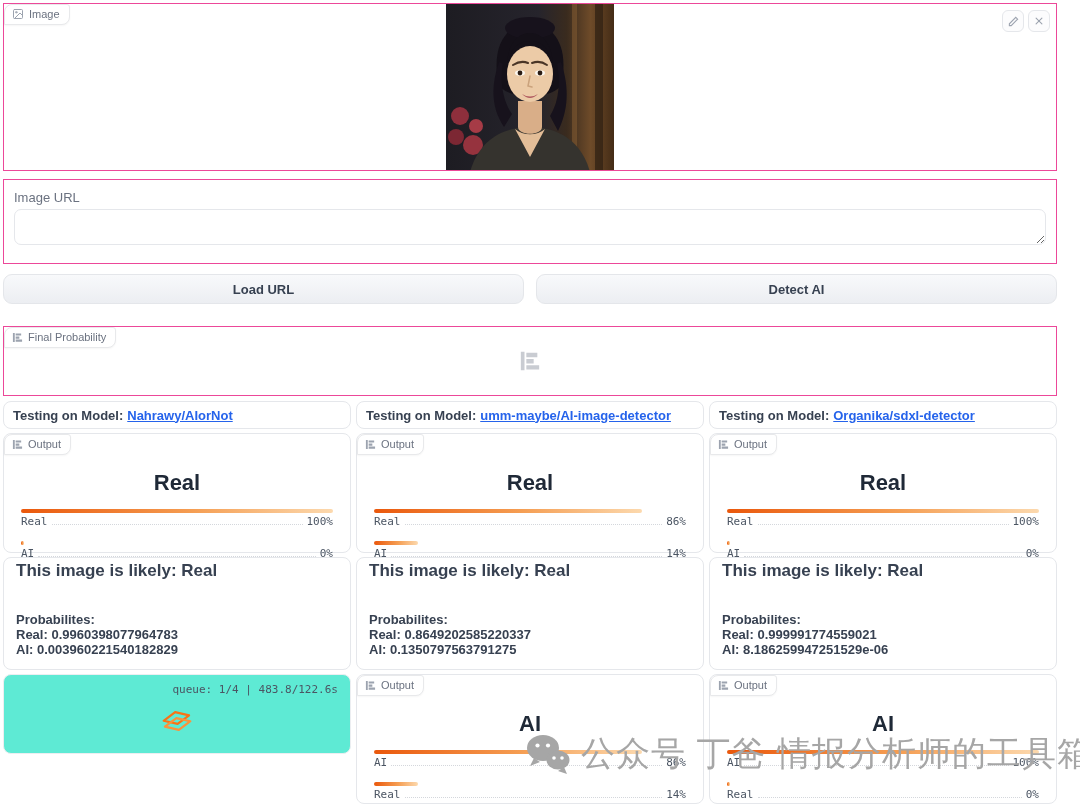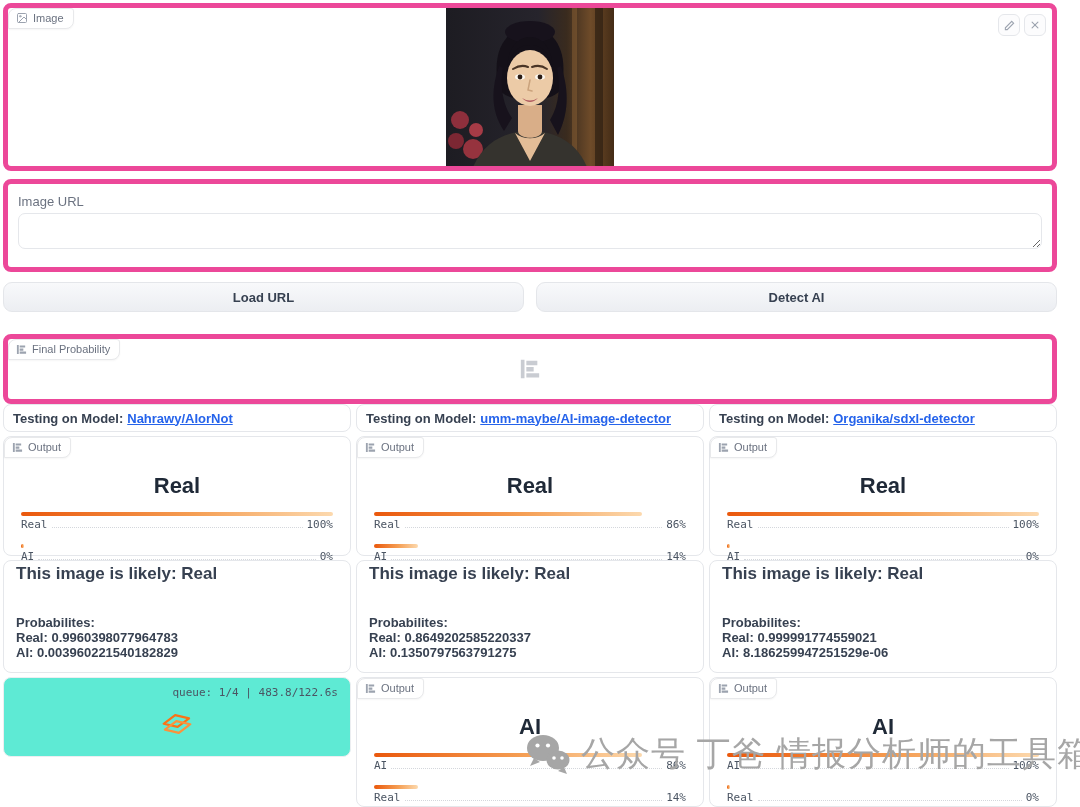--- a/index.html
+++ b/index.html
@@ -3,21 +3,21 @@
 <meta charset="utf-8">
 <style>
   * { box-sizing: border-box; }
   html,body { margin:0; padding:0; }
   body {
     width:1080px; height:807px; background:#ffffff; position:relative; overflow:hidden;
     font-family:"Liberation Sans", sans-serif; color:#374151;
   }
   .page { position:absolute; left:3px; top:3px; width:1054px; }
 
-  .panel { position:relative; background:#fff; border:5px solid #ec4899; border-radius:8px; }
+  .panel { position:relative; background:#fff; border:1px solid #ec4899; border-radius:0; }
 
   
   .image-panel { height:168px; margin-bottom:8px; display:flex; justify-content:center; overflow:hidden; }
   .portrait { width:168px; height:168px; display:block; }
 
   .tag {
     position:absolute; left:0; top:0; z-index:3; display:flex; align-items:center; gap:5px;
     padding:3px 9px 4px 7px; background:#fff; border:1px solid #e8e9eb;
     border-radius:8px 3px 8px 0; font-size:11px; color:#6b7280; box-shadow:0 1px 2px rgba(0,0,0,.04);
     white-space:nowrap;
@@ -39,21 +39,21 @@
 
   
   .btn-row { display:flex; gap:12px; margin-bottom:22px; }
   .btn {
     flex:1; height:30px; border:1px solid #e4e6ea; border-radius:9px;
     background:linear-gradient(#f8f9fb,#eceef2); font-family:"Liberation Sans",sans-serif;
     font-size:13px; font-weight:bold; color:#374151; cursor:pointer;
   }
 
   
-  .finalprob-panel { height:70px; display:flex; align-items:center; justify-content:center; }
+  .finalprob-panel { height:70px; margin-bottom:5px; display:flex; align-items:center; justify-content:center; }
 
   
   .grid {
     display:grid; grid-template-columns:348px 348px 348px;
     grid-template-rows:28px 120px 113px 130px; gap:4px 5px;
   }
   .cell { position:relative; background:#fff; border:1px solid #e5e7eb; border-radius:8px; }
   .model-cell { display:flex; align-items:center; gap:4px; padding:0 9px; font-size:13px; font-weight:bold; color:#374151; white-space:nowrap; overflow:hidden; }
   .model-cell a { color:#2563eb; text-decoration:underline; font-weight:bold; }
 

